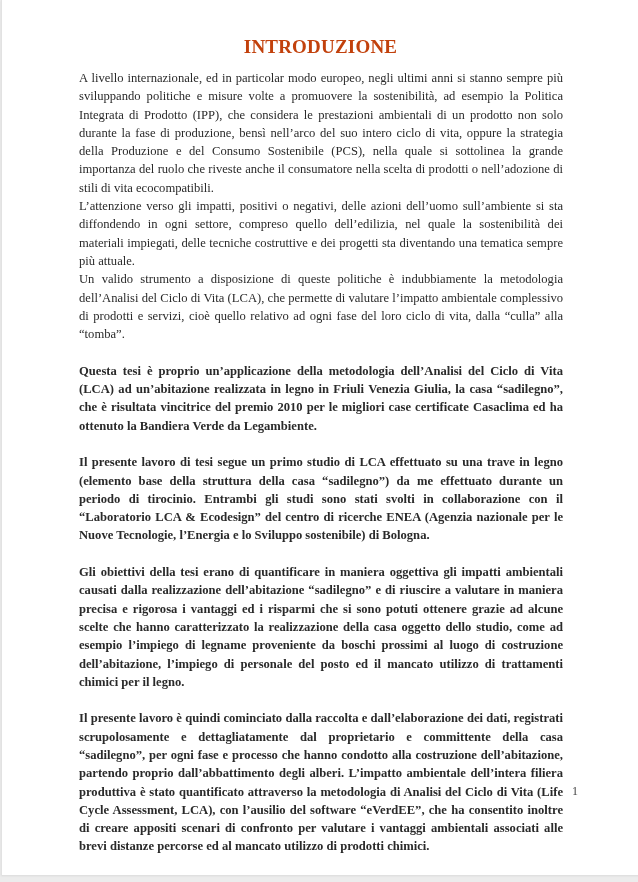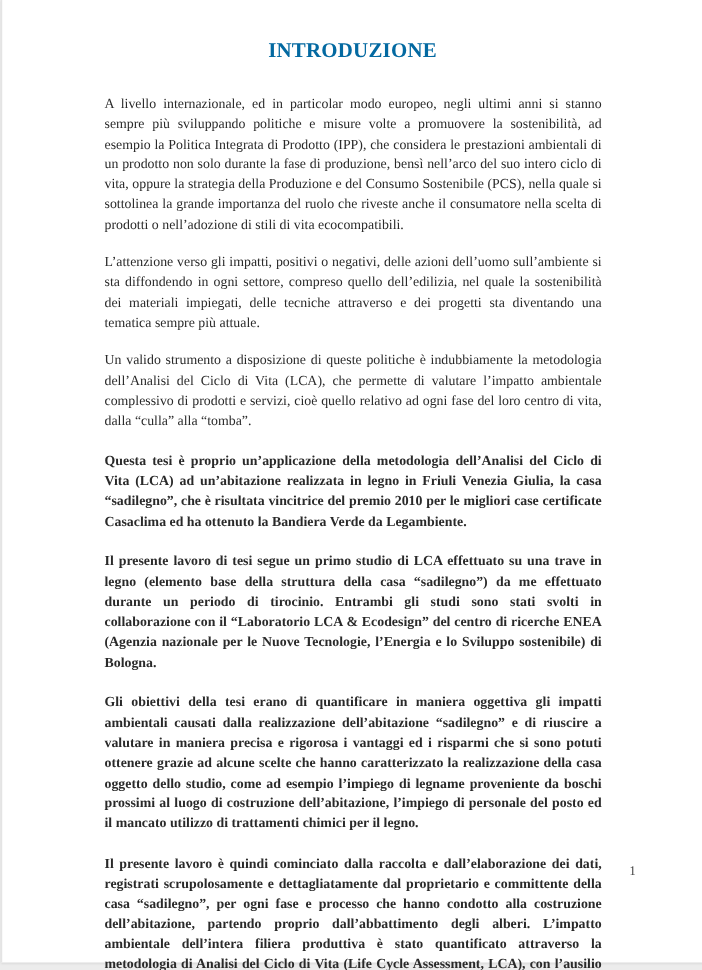--- a/index.html
+++ b/index.html
@@ -13,44 +13,44 @@
     position: absolute; left: 1px; top: 0;
     width: 637px; height: 875px;
     background: #ffffff;
     border-left: 1px solid #e2e2e2;
     box-shadow: 0 1px 2px rgba(0,0,0,0.08);
   }
   .title {
     position: absolute; left: 0; right: 0; top: 36px;
     text-align: center;
     font-weight: bold; font-size: 19px; letter-spacing: 0.2px;
-    color: #0369a1;
+    color: #c2410c;
   }
   .body-text {
     position: absolute; left: 77px; width: 484px; top: 69px;
     font-size: 12.6px; line-height: 18.3px;
     text-align: justify;
   }
-  .body-text p { margin: 16px; }
+  .body-text p { margin: 0; }
   .body-text p.gap { margin-top: 18.3px; font-weight: bold; }
   .page-number {
     position: absolute; left: 570px; top: 784px;
     font-size: 12px; color: #444;
   }
 </style>
 </head>
 <body>
 
 <div class="page">
   <div class="title">INTRODUZIONE</div>
 
   <div class="body-text">
     <p>A livello internazionale, ed in particolar modo europeo, negli ultimi anni si stanno sempre più sviluppando politiche e misure volte a promuovere la sostenibilità, ad esempio la Politica Integrata di Prodotto (IPP), che considera le prestazioni ambientali di un prodotto non solo durante la fase di produzione, bensì nell’arco del suo intero ciclo di vita, oppure la strategia della Produzione e del Consumo Sostenibile (PCS), nella quale si sottolinea la grande importanza del ruolo che riveste anche il consumatore nella scelta di prodotti o nell’adozione di stili di vita ecocompatibili.</p>
-    <p>L’attenzione verso gli impatti, positivi o negativi, delle azioni dell’uomo sull’ambiente si sta diffondendo in ogni settore, compreso quello dell’edilizia, nel quale la sostenibilità dei materiali impiegati, delle tecniche attraverso e dei progetti sta diventando una tematica sempre più attuale.</p>
-    <p>Un valido strumento a disposizione di queste politiche è indubbiamente la metodologia dell’Analisi del Ciclo di Vita (LCA), che permette di valutare l’impatto ambientale complessivo di prodotti e servizi, cioè quello relativo ad ogni fase del loro centro di vita, dalla “culla” alla “tomba”.</p>
+    <p>L’attenzione verso gli impatti, positivi o negativi, delle azioni dell’uomo sull’ambiente si sta diffondendo in ogni settore, compreso quello dell’edilizia, nel quale la sostenibilità dei materiali impiegati, delle tecniche costruttive e dei progetti sta diventando una tematica sempre più attuale.</p>
+    <p>Un valido strumento a disposizione di queste politiche è indubbiamente la metodologia dell’Analisi del Ciclo di Vita (LCA), che permette di valutare l’impatto ambientale complessivo di prodotti e servizi, cioè quello relativo ad ogni fase del loro ciclo di vita, dalla “culla” alla “tomba”.</p>
     <p class="gap">Questa tesi è proprio un’applicazione della metodologia dell’Analisi del Ciclo di Vita (LCA) ad un’abitazione realizzata in legno in Friuli Venezia Giulia, la casa “sadilegno”, che è risultata vincitrice del premio  2010 per le migliori case certificate Casaclima ed ha ottenuto la Bandiera Verde da Legambiente.</p>
     <p class="gap">Il presente lavoro di tesi segue un primo studio di LCA effettuato su una trave in legno (elemento base della struttura della casa “sadilegno”) da me effettuato durante un periodo di tirocinio. Entrambi gli studi sono stati svolti in collaborazione con il “Laboratorio LCA &amp; Ecodesign” del centro di ricerche ENEA (Agenzia nazionale per le Nuove Tecnologie, l’Energia e lo Sviluppo sostenibile) di Bologna.</p>
     <p class="gap">Gli obiettivi della tesi erano di quantificare in maniera oggettiva gli impatti ambientali causati dalla realizzazione dell’abitazione “sadilegno” e di riuscire a valutare in maniera precisa e rigorosa i vantaggi ed i risparmi che si sono potuti ottenere grazie ad alcune scelte che hanno caratterizzato la realizzazione della casa oggetto dello studio, come ad esempio l’impiego di legname proveniente da boschi prossimi al luogo di costruzione dell’abitazione, l’impiego di personale del posto ed il mancato utilizzo di trattamenti chimici per il legno.</p>
     <p class="gap">Il presente lavoro è quindi cominciato dalla raccolta e dall’elaborazione dei dati, registrati scrupolosamente e dettagliatamente dal proprietario e committente della casa “sadilegno”, per ogni fase e processo che hanno condotto alla costruzione dell’abitazione, partendo proprio dall’abbattimento degli alberi. L’impatto ambientale dell’intera filiera produttiva è stato quantificato attraverso la metodologia di Analisi del Ciclo di Vita (Life Cycle Assessment, LCA), con l’ausilio del software “eVerdEE”, che ha consentito inoltre di creare appositi scenari di confronto per valutare i vantaggi ambientali associati alle brevi distanze percorse ed al mancato utilizzo di prodotti chimici.</p>
   </div>
 
   <div class="page-number">1</div>
 </div>
 
 </body></html>

